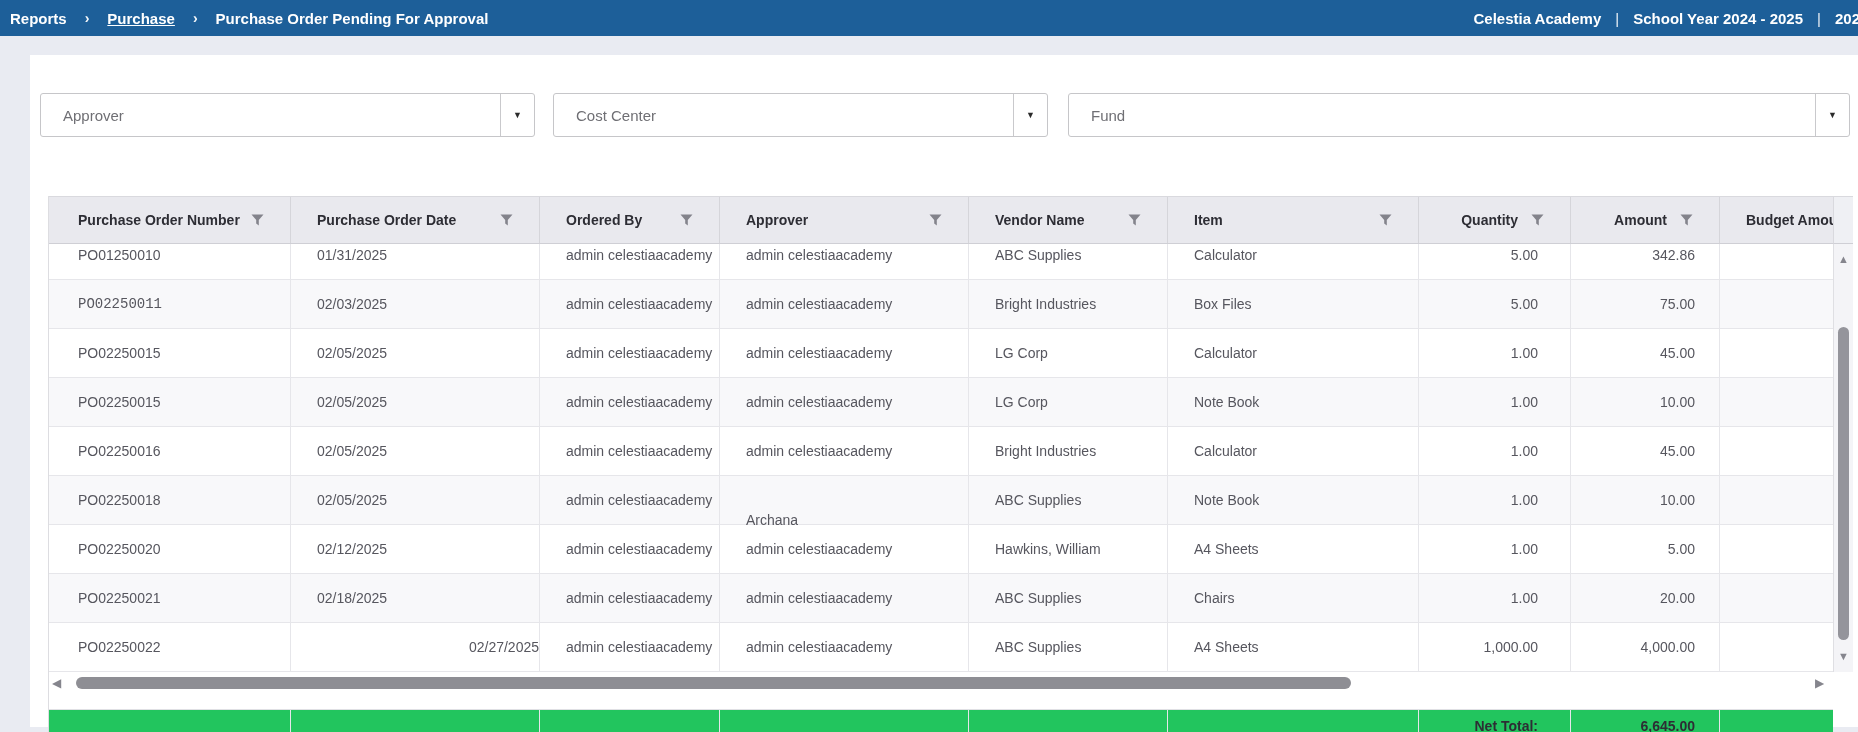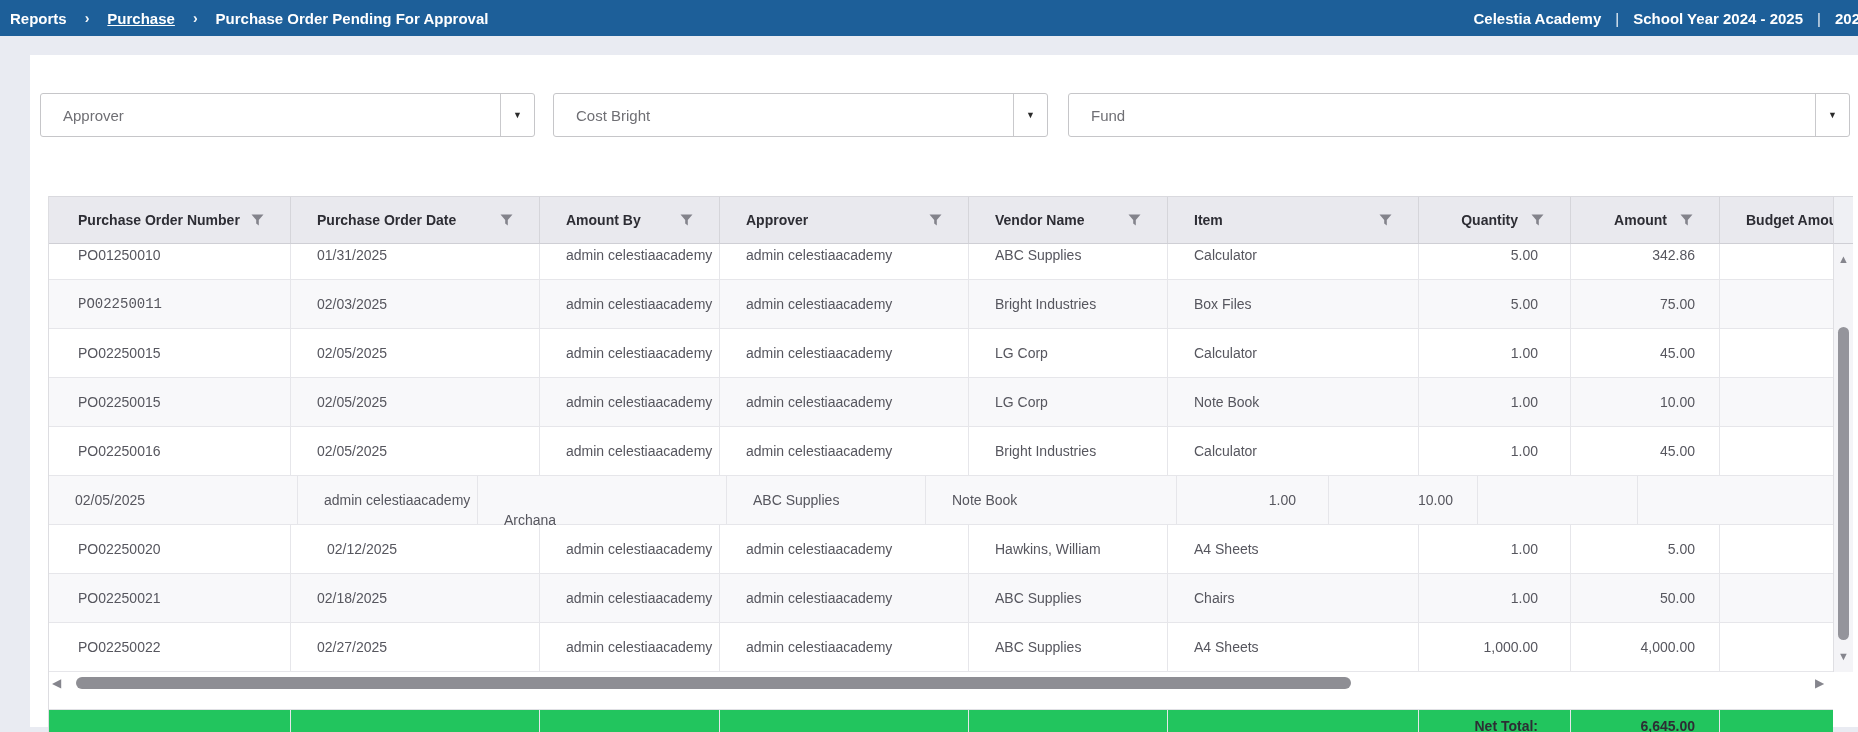--- a/index.html
+++ b/index.html
@@ -99,21 +99,21 @@
 
   <div class="panel">
     <div id="filters">
         <div class="filter-box" style="left: 10px; width: 495px;">
           <div class="filter-label">Approver</div>
           <div class="filter-arrow-zone">
             <div class="filter-arrow">▼</div>
           </div>
         </div>
         <div class="filter-box" style="left: 523px; width: 495px;">
-          <div class="filter-label">Cost Bright</div>
+          <div class="filter-label">Cost Center</div>
           <div class="filter-arrow-zone">
             <div class="filter-arrow">▼</div>
           </div>
         </div>
         <div class="filter-box" style="left: 1038px; width: 782px;">
           <div class="filter-label">Fund</div>
           <div class="filter-arrow-zone">
             <div class="filter-arrow">▼</div>
           </div>
         </div>
@@ -132,21 +132,21 @@
             </div>
             <div class="th" style="width: 249px;">
               <div style="display: inline;">Purchase Order Date</div>
               <div class="funnel-abs">
                 <svg width="13" height="12" viewBox="0 0 13 12">
                   <path d="M0.5 0.5 H12.5 L7.8 5.9 V11.4 L5.2 9.4 V5.9 Z" fill="#83838b"></path>
                 </svg>
               </div>
             </div>
             <div class="th" style="width: 180px;">
-              <div style="display: inline;">Amount By</div>
+              <div style="display: inline;">Ordered By</div>
               <div class="funnel-abs">
                 <svg width="13" height="12" viewBox="0 0 13 12">
                   <path d="M0.5 0.5 H12.5 L7.8 5.9 V11.4 L5.2 9.4 V5.9 Z" fill="#83838b"></path>
                 </svg>
               </div>
             </div>
             <div class="th" style="width: 249px;">
               <div style="display: inline;">Approver</div>
               <div class="funnel-abs">
                 <svg width="13" height="12" viewBox="0 0 13 12">
@@ -325,20 +325,23 @@
                 </div>
                 <div class="td right" style="width: 152px; padding-right: 32px;">
                   <div style="display: inline;">1.00</div>
                 </div>
                 <div class="td right" style="width: 149px; padding-right: 24px;">
                   <div style="display: inline;">45.00</div>
                 </div>
                 <div class="td" style="width: 160px;"></div>
               </div>
               <div class="row alt">
+                <div class="td first" style="width: 242px;">
+                  <div style="display: inline;">PO02250018</div>
+                </div>
                 <div class="td" style="width: 249px;">
                   <div style="display: inline;">02/05/2025</div>
                 </div>
                 <div class="td" style="width: 180px;">
                   <div style="display: inline;">admin celestiaacademy</div>
                 </div>
                 <div class="td" style="width: 249px;">
                   <div style="display: inline; margin-top: 40px;">Archana</div>
                 </div>
                 <div class="td" style="width: 199px;">
@@ -353,21 +356,21 @@
                 <div class="td right" style="width: 149px; padding-right: 24px;">
                   <div style="display: inline;">10.00</div>
                 </div>
                 <div class="td" style="width: 160px;"></div>
               </div>
               <div class="row">
                 <div class="td first" style="width: 242px;">
                   <div style="display: inline;">PO02250020</div>
                 </div>
                 <div class="td" style="width: 249px;">
-                  <div style="display: inline; margin-left: 10px;">02/12/2025</div>
+                  <div style="display: inline;">02/12/2025</div>
                 </div>
                 <div class="td" style="width: 180px;">
                   <div style="display: inline;">admin celestiaacademy</div>
                 </div>
                 <div class="td" style="width: 249px;">
                   <div style="display: inline;">admin celestiaacademy</div>
                 </div>
                 <div class="td" style="width: 199px;">
                   <div style="display: inline;">Hawkins, William</div>
                 </div>
@@ -398,29 +401,29 @@
                 <div class="td" style="width: 199px;">
                   <div style="display: inline;">ABC Supplies</div>
                 </div>
                 <div class="td" style="width: 251px;">
                   <div style="display: inline;">Chairs</div>
                 </div>
                 <div class="td right" style="width: 152px; padding-right: 32px;">
                   <div style="display: inline;">1.00</div>
                 </div>
                 <div class="td right" style="width: 149px; padding-right: 24px;">
-                  <div style="display: inline;">50.00</div>
+                  <div style="display: inline;">20.00</div>
                 </div>
                 <div class="td" style="width: 160px;"></div>
               </div>
               <div class="row">
                 <div class="td first" style="width: 242px;">
                   <div style="display: inline;">PO02250022</div>
                 </div>
-                <div class="td" style="width: 249px;">
+                <div class="td" style="width: 249px; justify-content: flex-end;">
                   <div style="display: inline;">02/27/2025</div>
                 </div>
                 <div class="td" style="width: 180px;">
                   <div style="display: inline;">admin celestiaacademy</div>
                 </div>
                 <div class="td" style="width: 249px;">
                   <div style="display: inline;">admin celestiaacademy</div>
                 </div>
                 <div class="td" style="width: 199px;">
                   <div style="display: inline;">ABC Supplies</div>

